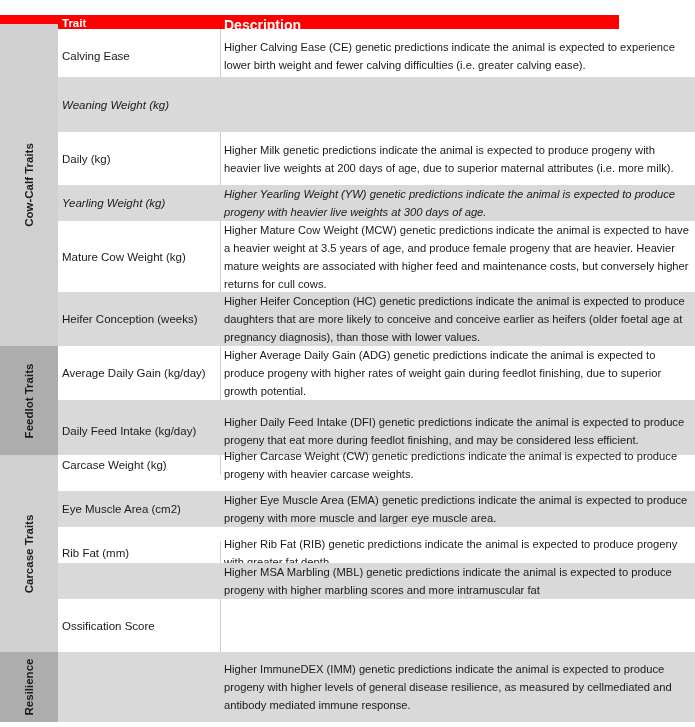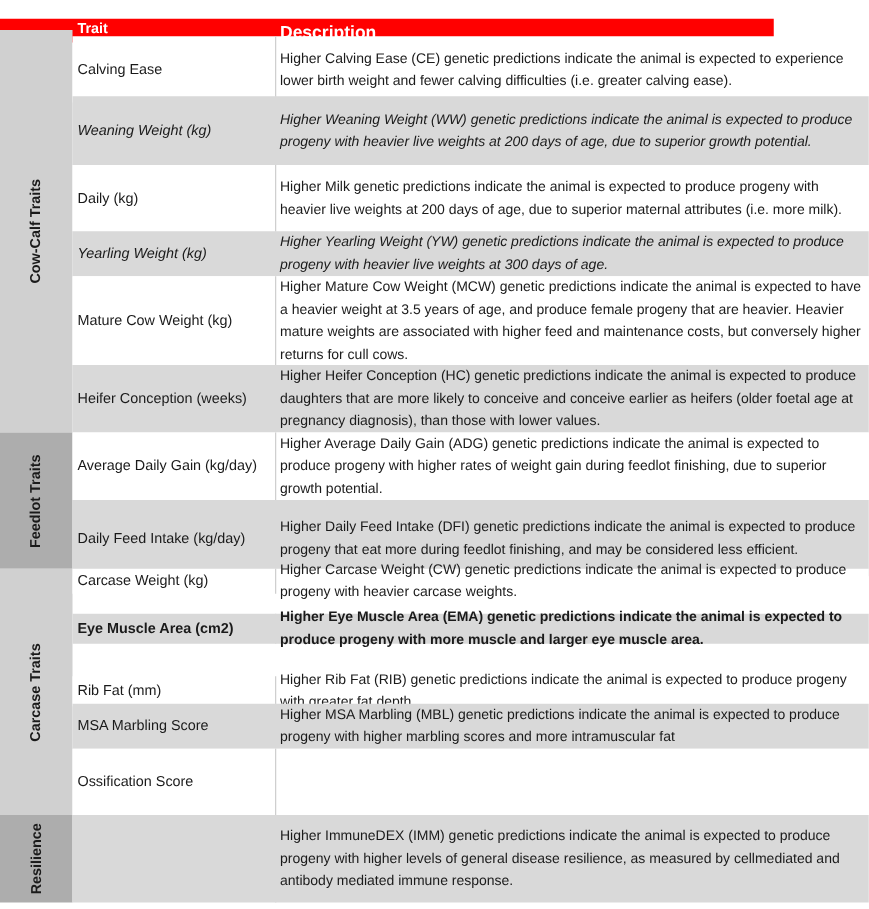--- a/index.html
+++ b/index.html
@@ -122,21 +122,20 @@
   </div>
 
   <div class="row white" style="top:24px;height:53px;">
     <div class="trait">Calving Ease</div>
     <div class="divider"></div>
     <div class="desc">Higher Calving Ease (CE) genetic predictions indicate the animal is expected to experience lower birth weight and fewer calving difficulties (i.e. greater calving ease).</div>
   </div>
   <div class="row gray" style="top:72px;height:55px;font-style:italic;">
     <div class="trait">Weaning Weight (kg)</div>
     <div class="divider"></div>
-    <div class="desc">Higher Weaning Weight (WW) genetic predictions indicate the animal is expected to produce progeny with heavier live weights at 200 days of age, due to superior growth potential.</div>
   </div>
   <div class="row white" style="top:127px;height:53px;">
     <div class="trait">Daily (kg)</div>
     <div class="divider"></div>
     <div class="desc">Higher Milk genetic predictions indicate the animal is expected to produce progeny with heavier live weights at 200 days of age, due to superior maternal attributes (i.e. more milk).</div>
   </div>
   <div class="row gray" style="top:180px;height:36px;font-style:italic;">
     <div class="trait">Yearling Weight (kg)</div>
     <div class="divider"></div>
     <div class="desc">Higher Yearling Weight (YW) genetic predictions indicate the animal is expected to produce progeny with heavier live weights at 300 days of age.</div>
@@ -159,32 +158,31 @@
   <div class="row gray" style="top:395px;height:61px;">
     <div class="trait">Daily Feed Intake (kg/day)</div>
     <div class="divider"></div>
     <div class="desc">Higher Daily Feed Intake (DFI) genetic predictions indicate the animal is expected to produce progeny that eat more during feedlot finishing, and may be considered less efficient.</div>
   </div>
   <div class="row white" style="top:450px;height:20px;">
     <div class="trait">Carcase Weight (kg)</div>
     <div class="divider"></div>
     <div class="desc">Higher Carcase Weight (CW) genetic predictions indicate the animal is expected to produce progeny with heavier carcase weights.</div>
   </div>
-  <div class="row gray" style="top:486px;height:24px;font-weight:bold;">
+  <div class="row gray" style="top:486px;height:36px;">
     <div class="trait">Eye Muscle Area (cm2)</div>
     <div class="divider"></div>
     <div class="desc">Higher Eye Muscle Area (EMA) genetic predictions indicate the animal is expected to produce progeny with more muscle and larger eye muscle area.</div>
   </div>
   <div class="row white" style="top:536px;height:24px;">
     <div class="trait">Rib Fat (mm)</div>
     <div class="divider"></div>
     <div class="desc">Higher Rib Fat (RIB) genetic predictions indicate the animal is expected to produce progeny with greater fat depth.</div>
   </div>
   <div class="row gray" style="top:558px;height:36px;">
-    <div class="trait">MSA Marbling Score</div>
     <div class="divider"></div>
     <div class="desc">Higher MSA Marbling (MBL) genetic predictions indicate the animal is expected to produce progeny with higher marbling scores and more intramuscular fat</div>
   </div>
   <div class="row white" style="top:594px;height:53px;">
     <div class="trait">Ossification Score</div>
     <div class="divider"></div>
   </div>
   <div class="row gray" style="top:647px;height:70px;">
     <div class="divider"></div>
     <div class="desc">Higher ImmuneDEX (IMM) genetic predictions indicate the animal is expected to produce progeny with higher levels of general disease resilience, as measured by cellmediated and antibody mediated immune response.</div>

